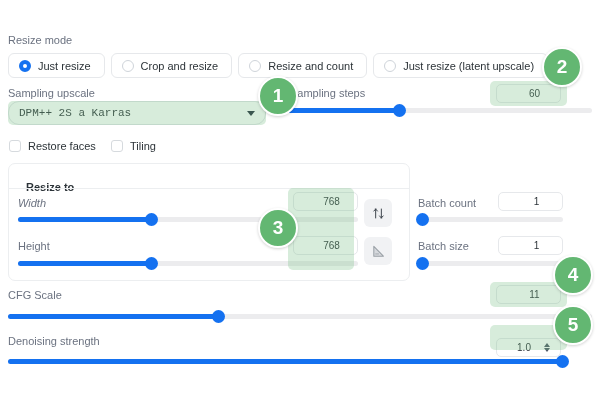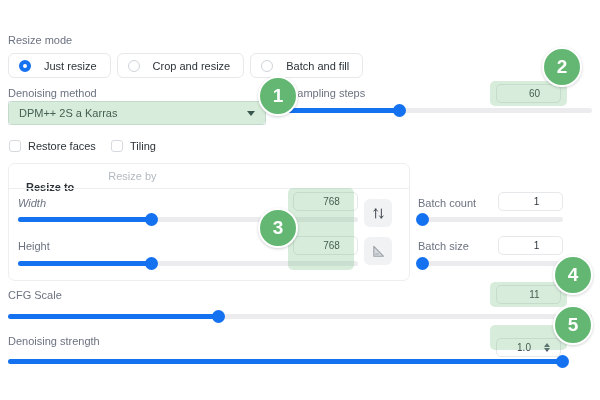--- a/index.html
+++ b/index.html
@@ -28,21 +28,21 @@
   .radio-row {
     position: absolute;
     left: 8px;
     top: 53px;
     display: flex;
     gap: 6px;
   }
   .radio-pill {
     display: flex;
     align-items: center;
-    gap: 13px;
+    gap: 7px;
     height: 25px;
     padding: 0 13px 0 10px;
     border: 1px solid #e6e8eb;
     border-radius: 6px;
     background: #ffffff;
     box-sizing: border-box;
     white-space: nowrap;
   }
   .radio-dot {
     width: 12px;
@@ -130,28 +130,29 @@
   .spinner i.down { border-top: 4px solid #4b5563; }
 
   
   .dropdown {
     position: absolute;
     left: 8px;
     top: 101px;
     width: 258px;
     height: 24px;
     border: 1px solid #e1e4e8;
-    border-radius: 1px;
+    border-radius: 11px;
     background: #fff;
     display: flex;
     align-items: center;
     padding: 0 10px;
     box-sizing: border-box;
     font-size: 11px;
     color: #2c3338;
+    font-family: Liberation Mono, monospace;
   }
   .dropdown .caret {
     margin-left: auto;
     width: 0; height: 0;
     border-left: 4px solid transparent;
     border-right: 4px solid transparent;
     border-top: 5px solid #1f2937;
   }
 
   
@@ -270,25 +271,29 @@
   <div class="radio-pill on">
     <span class="radio-dot"></span>
     <span class="txt">Just resize</span>
   </div>
   <div class="radio-pill">
     <span class="radio-dot"></span>
     <span class="txt">Crop and resize</span>
   </div>
   <div class="radio-pill">
     <span class="radio-dot"></span>
-    <span class="txt">Batch and fill</span>
+    <span class="txt">Resize and count</span>
   </div>
-</div>
-
-<div class="label" style="position:absolute;left:8px;top:86px;">Denoising method</div>
+  <div class="radio-pill">
+    <span class="radio-dot"></span>
+    <span class="txt">Just resize (latent upscale)</span>
+  </div>
+</div>
+
+<div class="label" style="position:absolute;left:8px;top:86px;">Sampling upscale</div>
 
 <div class="dropdown">
   <span>DPM++ 2S a Karras</span>
   <span class="caret"></span>
 </div>
 <div class="hl" style="left:8px;top:101px;width:258px;height:24px;"></div>
 
 <div class="label" style="position:absolute;left:290px;top:86px;">Sampling steps</div>
 
 <div class="numbox" style="left:496px;top:84px;width:65px;">
@@ -307,23 +312,20 @@
 </div>
 <div class="cbx" style="left:111px;top:140px;">
   <span class="box"></span>
   <span class="txt">Tiling</span>
 </div>
 
 <div class="tabcard">
   <div class="tabstrip">
     <div class="tab active">
       <span>Resize to</span>
-    </div>
-    <div class="tab inactive">
-      <span>Resize by</span>
     </div>
   </div>
 </div>
 
 <div class="label" style="position:absolute;left:18px;top:196px;font-style:italic;">Width</div>
 <div class="numbox" style="left:293px;top:192px;width:65px;">
   <span>768</span>
 </div>
 <div class="track" style="left:18px;top:217px;width:340px;">
   <div class="fill" style="width:39%"></div>

